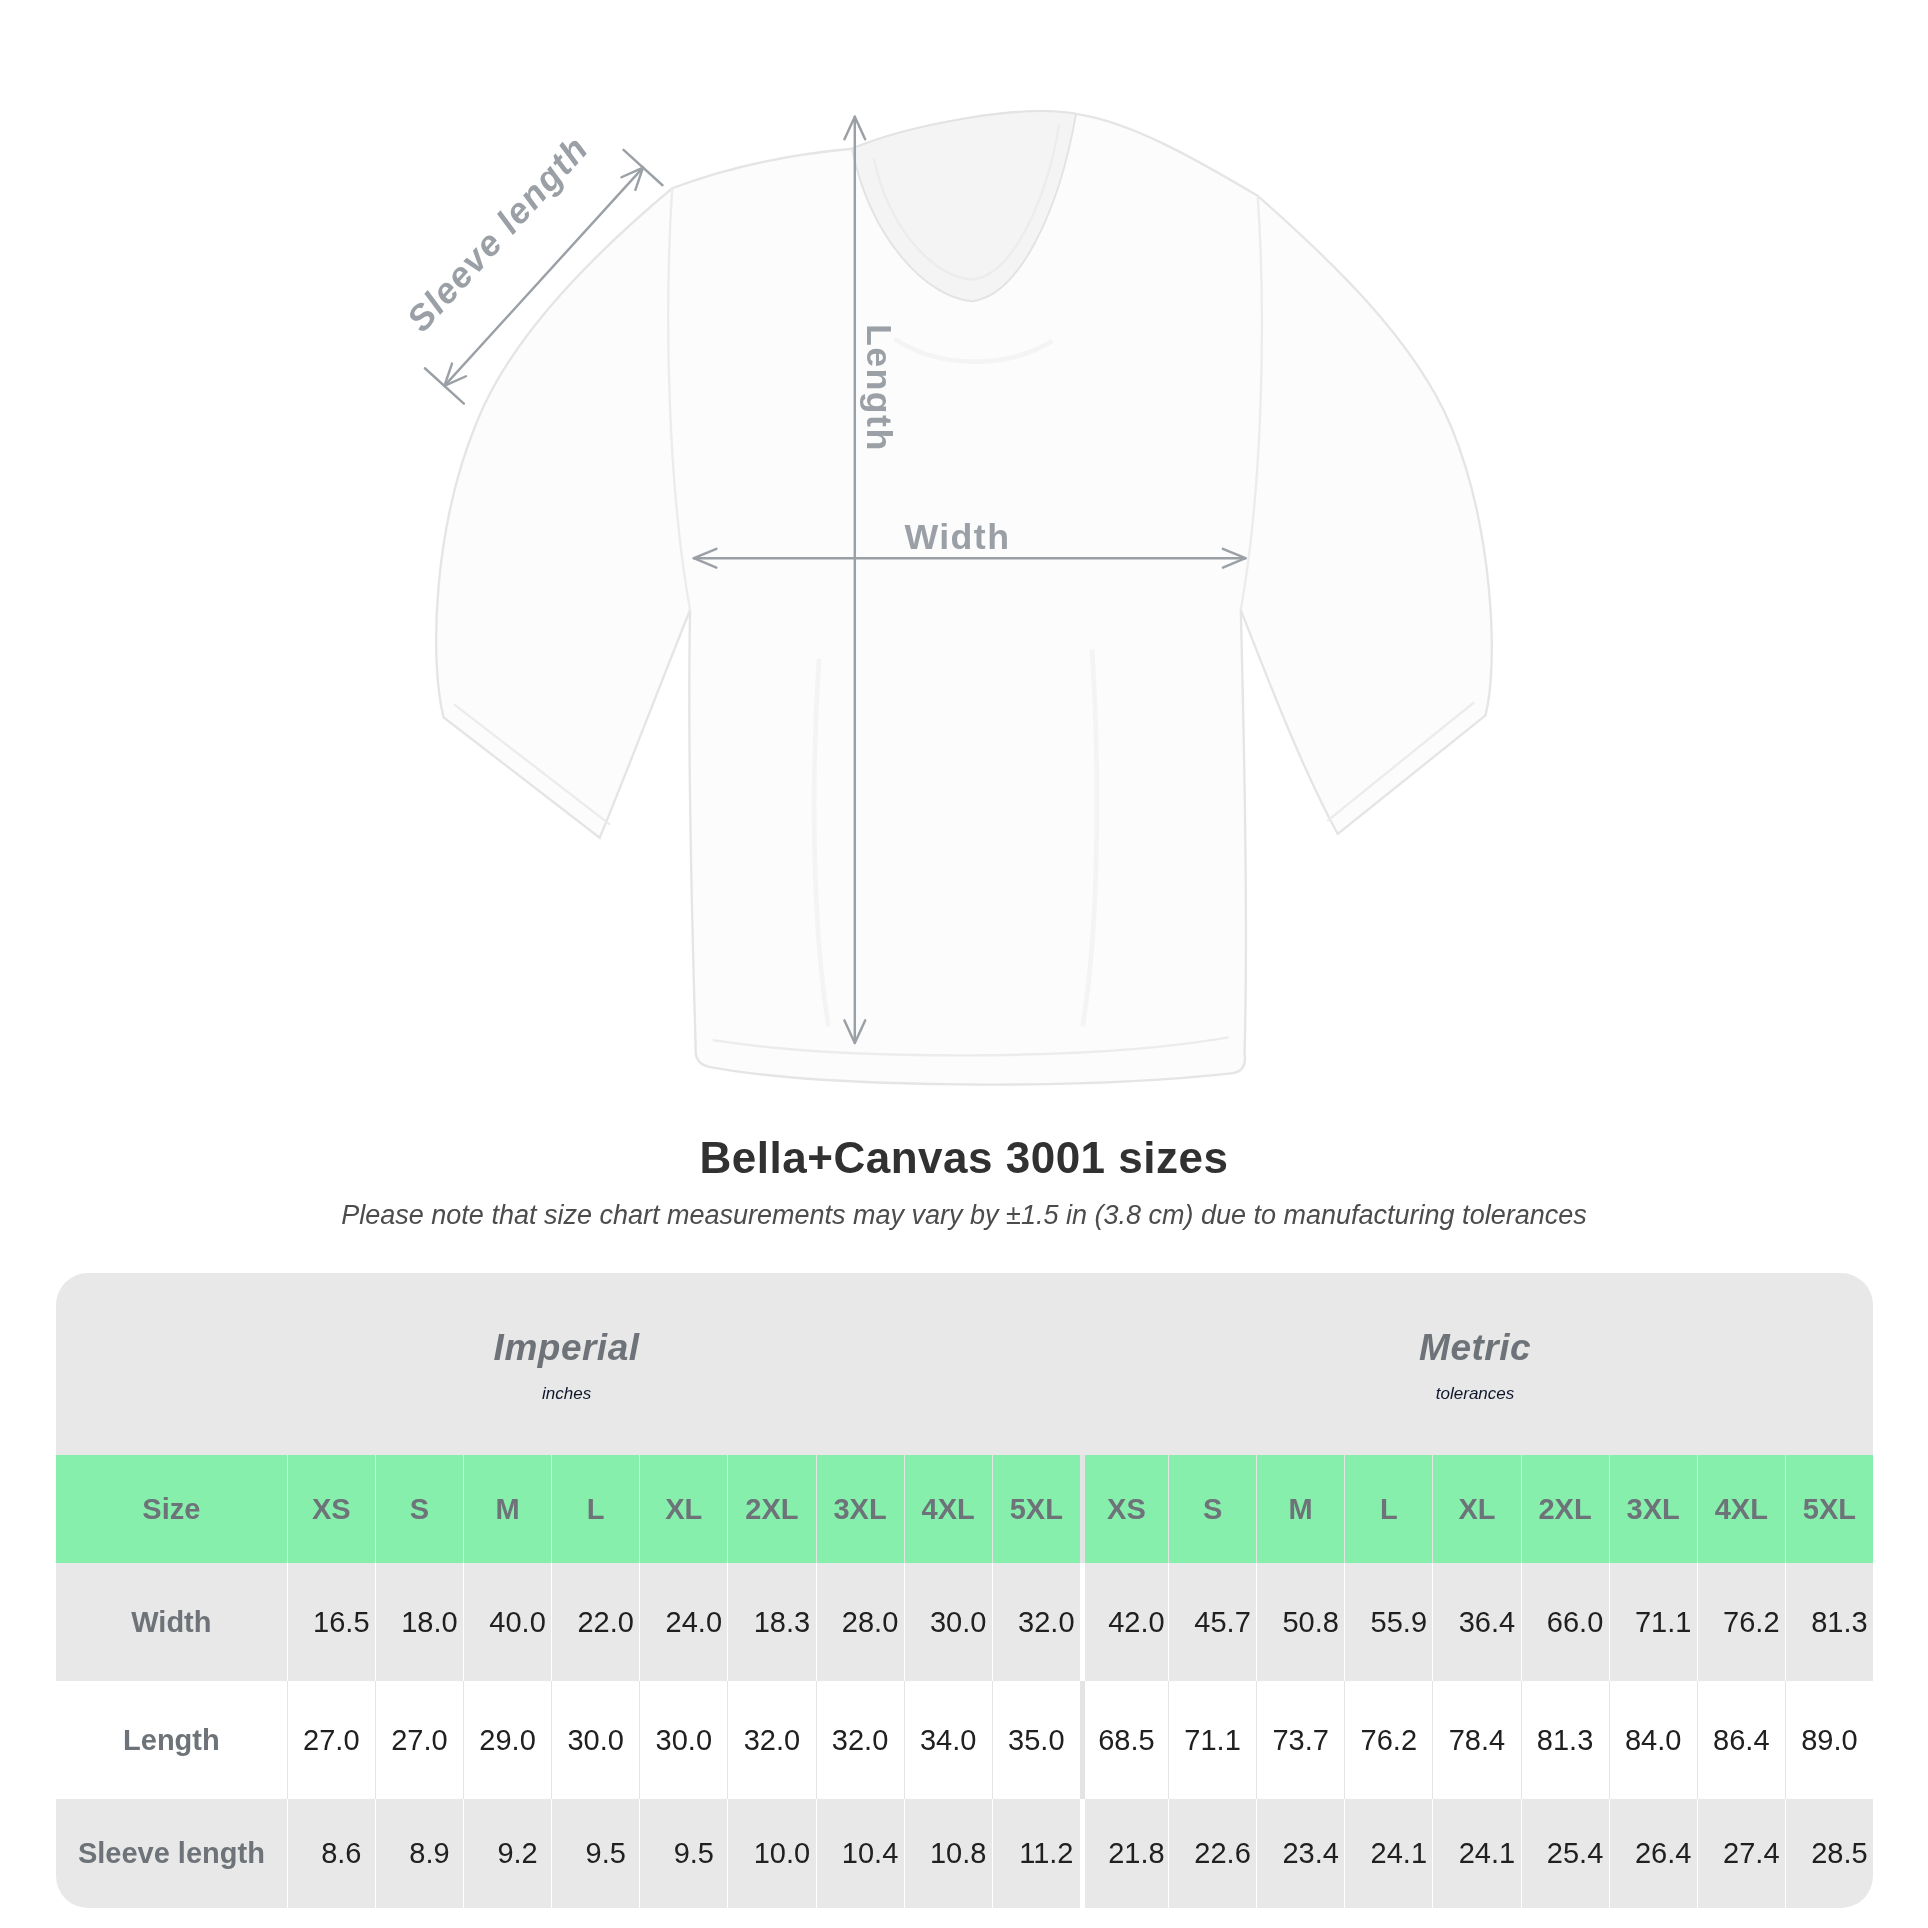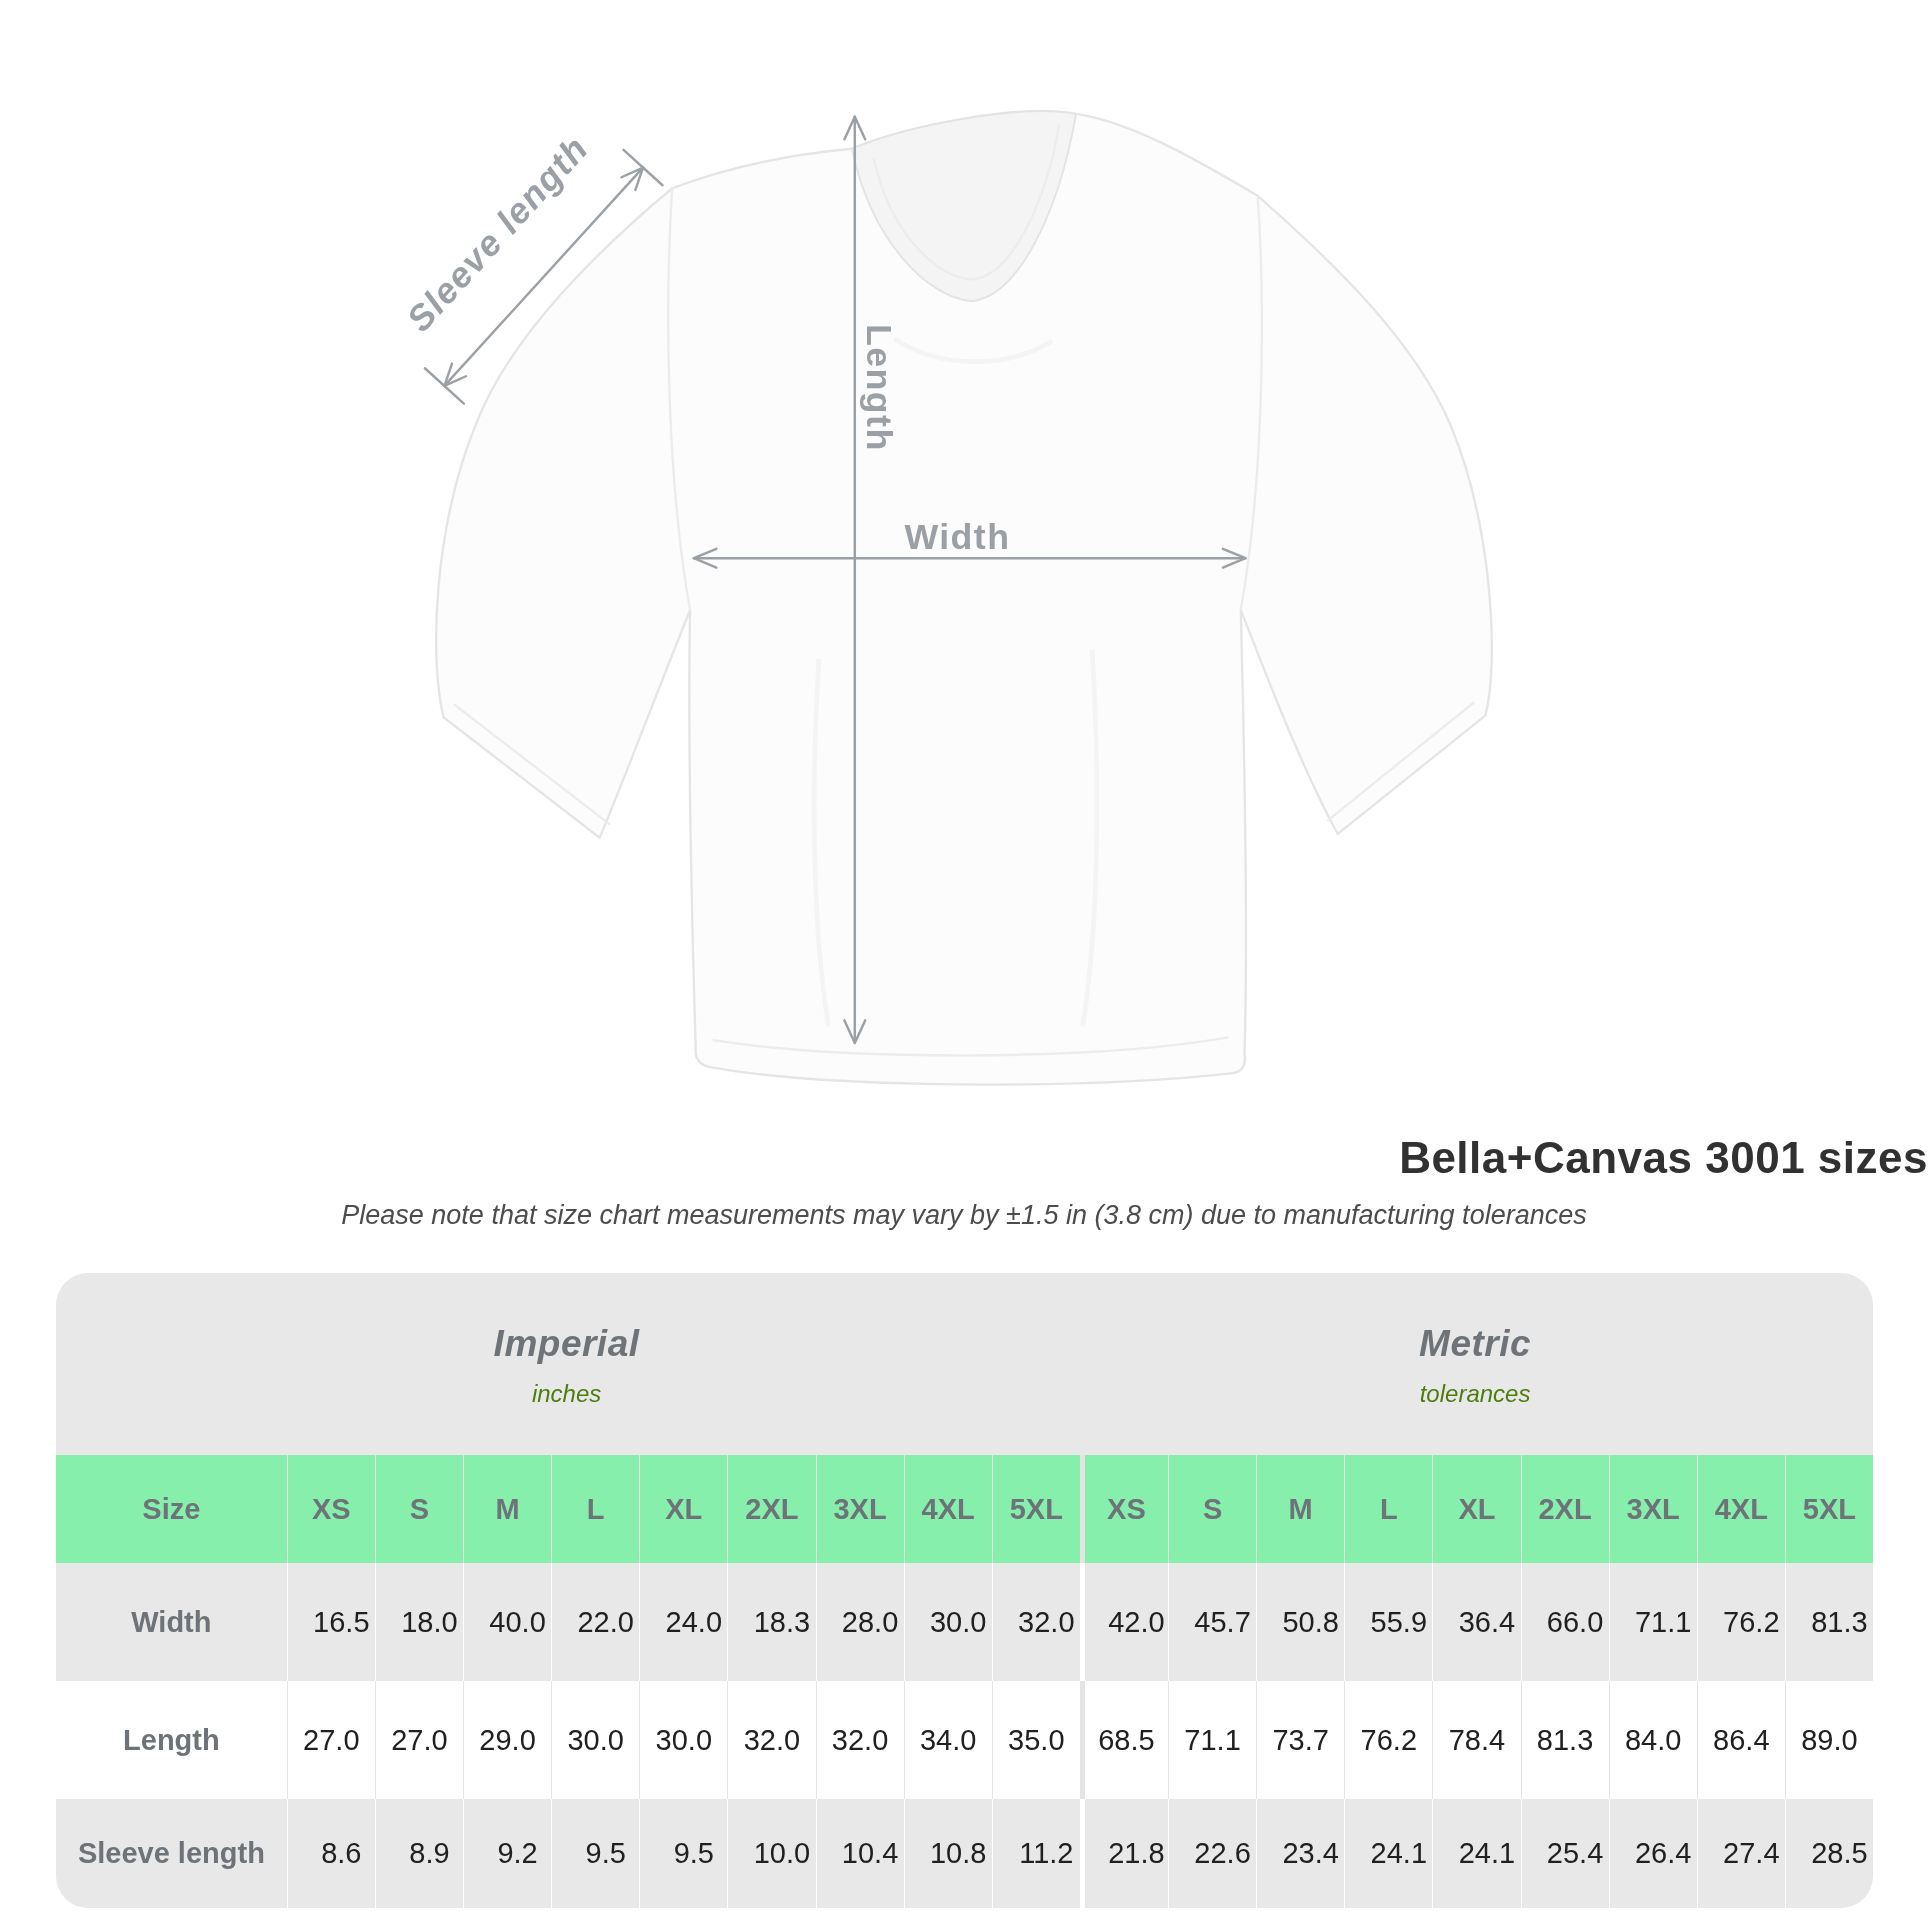--- a/index.html
+++ b/index.html
@@ -11,34 +11,34 @@
   .shirt-body{fill:#fcfcfc;stroke:#e5e5e5;stroke-width:2.5;}
   .shirt-detail{fill:none;stroke:#ececec;stroke-width:2.5;}
   .shirt-soft{fill:none;stroke:#f3f3f3;stroke-width:5;opacity:.9;}
   .collar-inside{fill:#f4f4f4;stroke:#e3e3e3;stroke-width:2;}
   .dim{fill:none;stroke:#9aa0a5;stroke-width:2.6;stroke-linecap:round;stroke-linejoin:round;}
   .dim-label{font-family:"Liberation Sans",sans-serif;font-weight:700;font-size:38px;
              fill:#9aa0a6;letter-spacing:1.5px;}
   .dim-label.ital{font-style:italic;}
 
   
-  .page-title{position:absolute;left:0;top:1133px;width:100%;text-align:right;
+  .page-title{position:absolute;left:0;top:1133px;width:100%;text-align:center;
               font-size:44px;font-weight:700;color:#313131;letter-spacing:0.5px;}
   .page-subtitle{position:absolute;left:0;top:1200px;width:100%;text-align:center;
               font-size:27px;font-style:italic;color:#4c4c4c;}
 
   
   #size-table{position:absolute;left:56px;top:1273px;width:1817px;height:635px;}
   .band{height:182px;background:#e9e8e8;border-radius:32px 32px 0 0;display:flex;}
   .band-half{display:flex;flex-direction:column;align-items:center;justify-content:center;
              gap:15px;padding-top:2px;}
   .band-half.imperial{width:56.2%;}
   .band-half.metric{width:43.8%;}
   .band-name{font-size:37px;font-weight:700;font-style:italic;color:#6d7378;letter-spacing:0.5px;}
-  .band-unit{font-size:24px;font-style:italic;color:#4d7c0f;}
+  .band-unit{font-size:17px;font-style:italic;color:#0f172a;}
 
   .trow{display:grid;grid-template-columns:12.7% repeat(18,1fr);}
   .trow > div{display:flex;align-items:center;justify-content:center;}
   .row-size{height:108px;background:#86efac;}
   .row-width{height:118px;background:#e9e8e8;}
   .row-length{height:118px;background:#ffffff;}
   .row-sleeve{height:109px;background:#e9e8e8;border-radius:0 0 32px 32px;overflow:hidden;}
 
   .row-white > div:not(:first-child){border-left:1.9px solid #e4e4e4;}
   .row-gray  > div:not(:first-child){border-left:1.9px solid #ffffff;padding-left:20px;}

